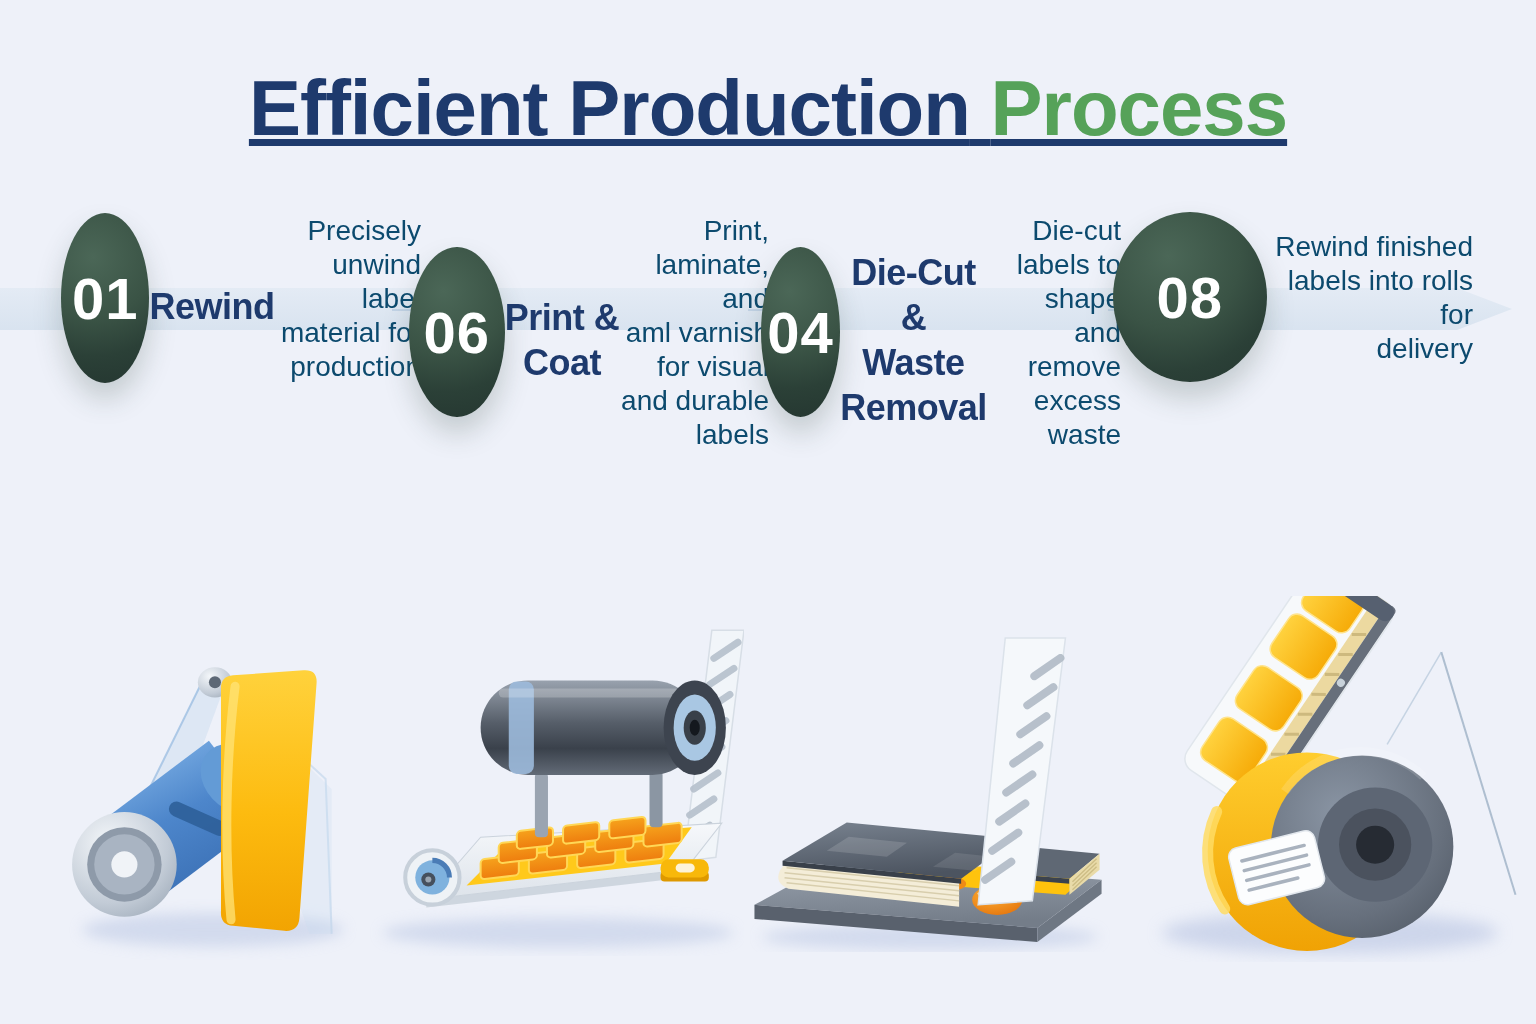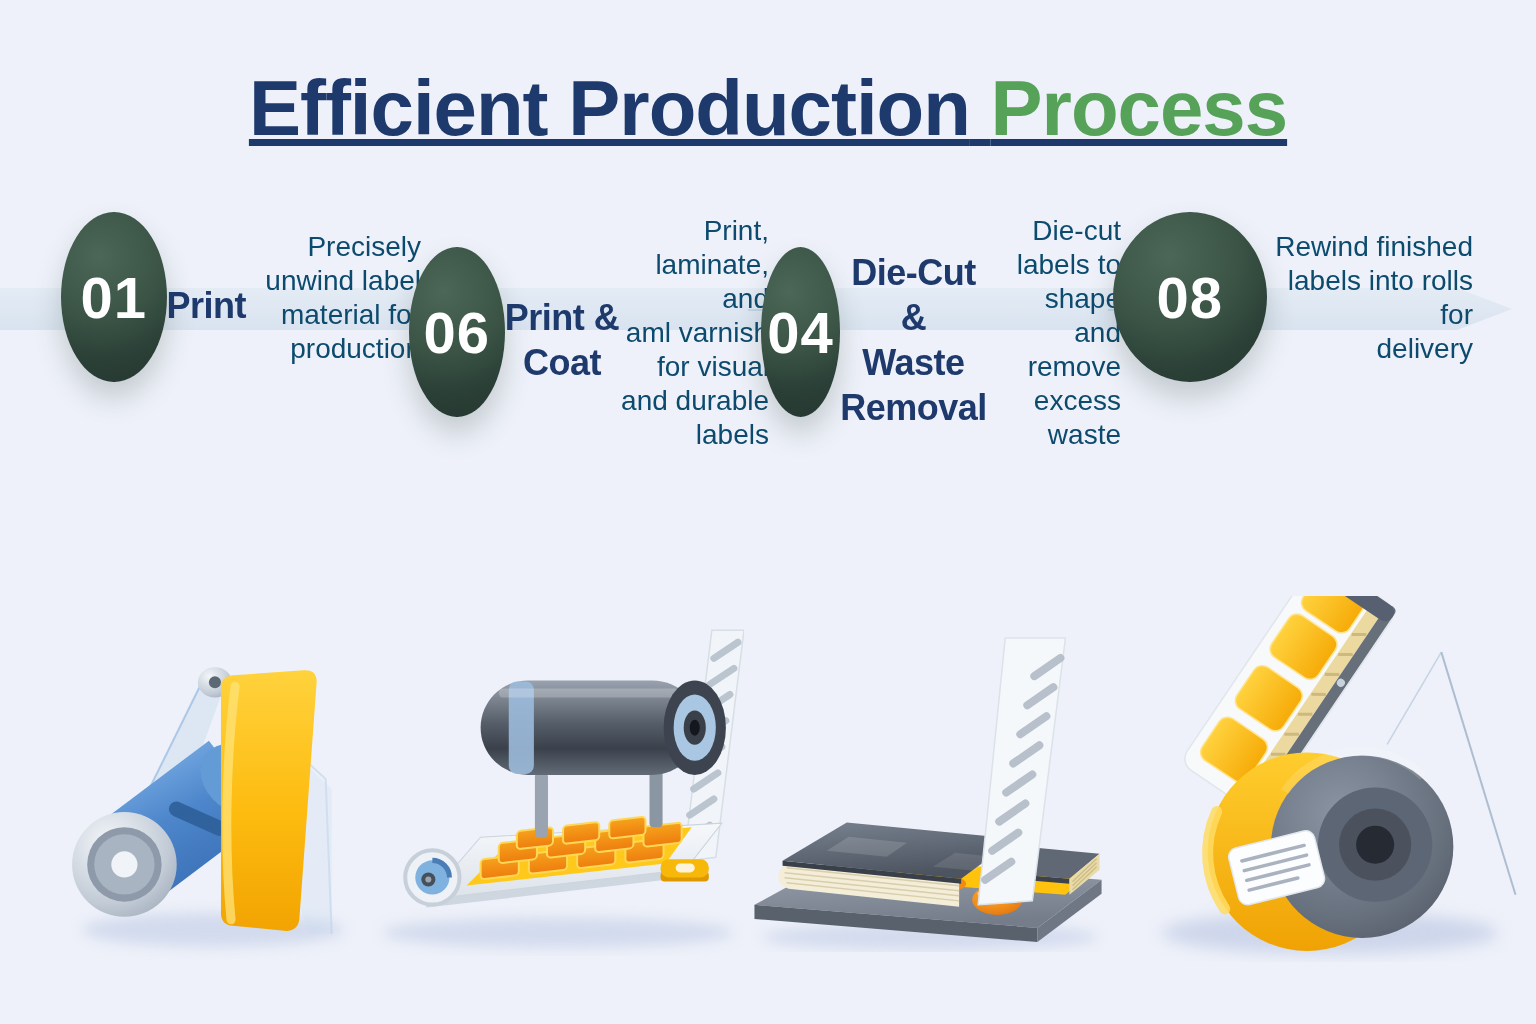--- a/index.html
+++ b/index.html
@@ -87,21 +87,21 @@
   <div class="connector" style="left:1108px;">
       <div class="pin-line"></div>
       <div class="diamond"></div>
     </div>
 
   <div class="step" style="left:61px;">
     <div class="step-circle">
       <span class="step-number">01</span>
     </div>
     <div class="step-title-wrap">
-        <h3 class="step-title">Print</h3>
+        <h3 class="step-title">Rewind</h3>
       </div>
     <p class="step-desc">Precisely unwind label
 material for production</p>
   </div>
 
   <div class="step" style="left:409px;">
     <div class="step-circle">
       <span class="step-number">06</span>
     </div>
     <div class="step-title-wrap">

